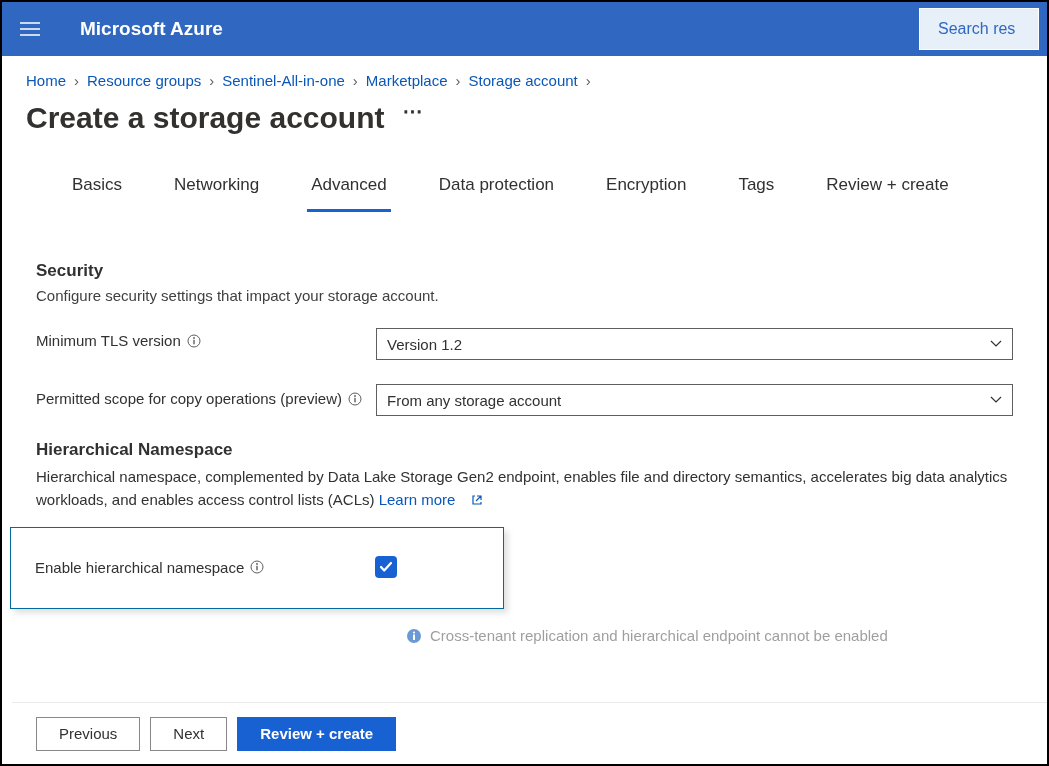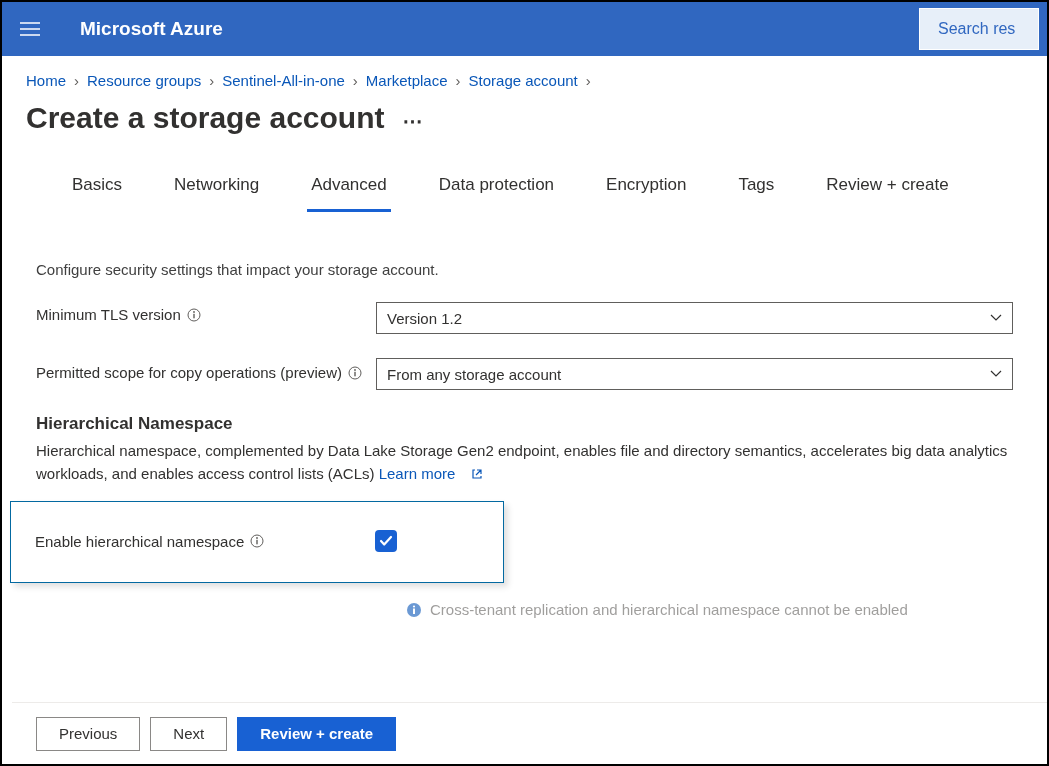--- a/index.html
+++ b/index.html
@@ -63,21 +63,21 @@
       color: #605e5c;
       margin: 0 8px;
     }
 
     
     .page-title {
       padding: 4px 24px 24px 24px;
       font-size: 30px;
       font-weight: 600;
       display: flex;
-      align-items: flex-end;
+      align-items: flex-start;
     }
     .more-dots {
       font-size: 20px;
       color: #323130;
       margin-left: 18px;
       transform: translateY(-2px);
       cursor: pointer;
     }
 
     
@@ -263,20 +263,21 @@
   <div class="tab basics">Basics</div>
   <div class="tab">Networking</div>
   <div class="tab active">Advanced</div>
   <div class="tab">Data protection</div>
   <div class="tab">Encryption</div>
   <div class="tab">Tags</div>
   <div class="tab">Review + create</div>
 </div>
 
 <div class="content">
+  <div class="section-head">Security</div>
   <div class="section-desc">Configure security settings that impact your storage account.</div>
 
   <div class="form-row">
     <div class="form-label">
       <span class="label-text">Minimum TLS version</span>
       <span class="info-icon">
         <svg width="14" height="14" viewBox="0 0 14 14">
             <circle cx="7" cy="7" r="6" stroke="#605e5c" stroke-width="1" fill="none"></circle>
             <circle cx="7" cy="4" r="0.9" fill="#605e5c"></circle>
             <rect x="6.3" y="5.8" width="1.4" height="4.5" fill="#605e5c"></rect>
@@ -339,21 +340,21 @@
           </svg>
       </div>
     </div>
 
     <div class="warning-row">
       <svg width="16" height="16" viewBox="0 0 16 16">
           <circle cx="8" cy="8" r="7" fill="#0a57b8"></circle>
           <circle cx="8" cy="4.5" r="1.1" fill="#fff"></circle>
           <rect x="7" y="6.5" width="2" height="5.5" fill="#fff"></rect>
         </svg>
-      <span>Cross-tenant replication and hierarchical namespace cannot be enabled</span>
+      <span>Cross-tenant replication and hierarchical endpoint cannot be enabled</span>
     </div>
   </div>
 </div>
 
 <div class="footer">
   <div class="btn secondary">Previous</div>
   <div class="btn secondary">Next</div>
   <div class="btn primary">Review + create</div>
 </div>
 

